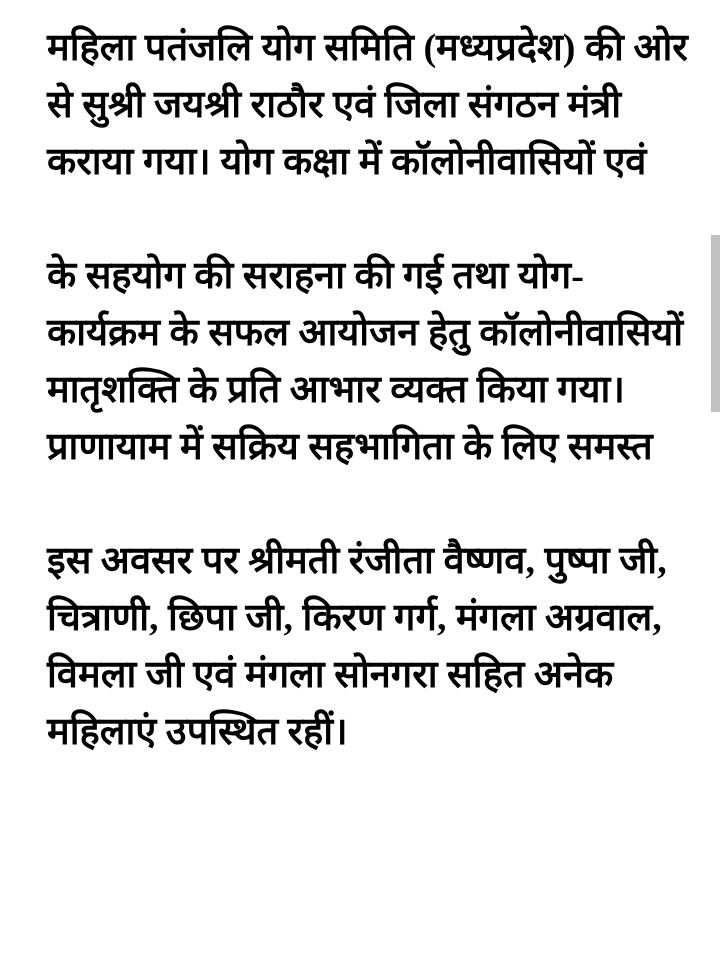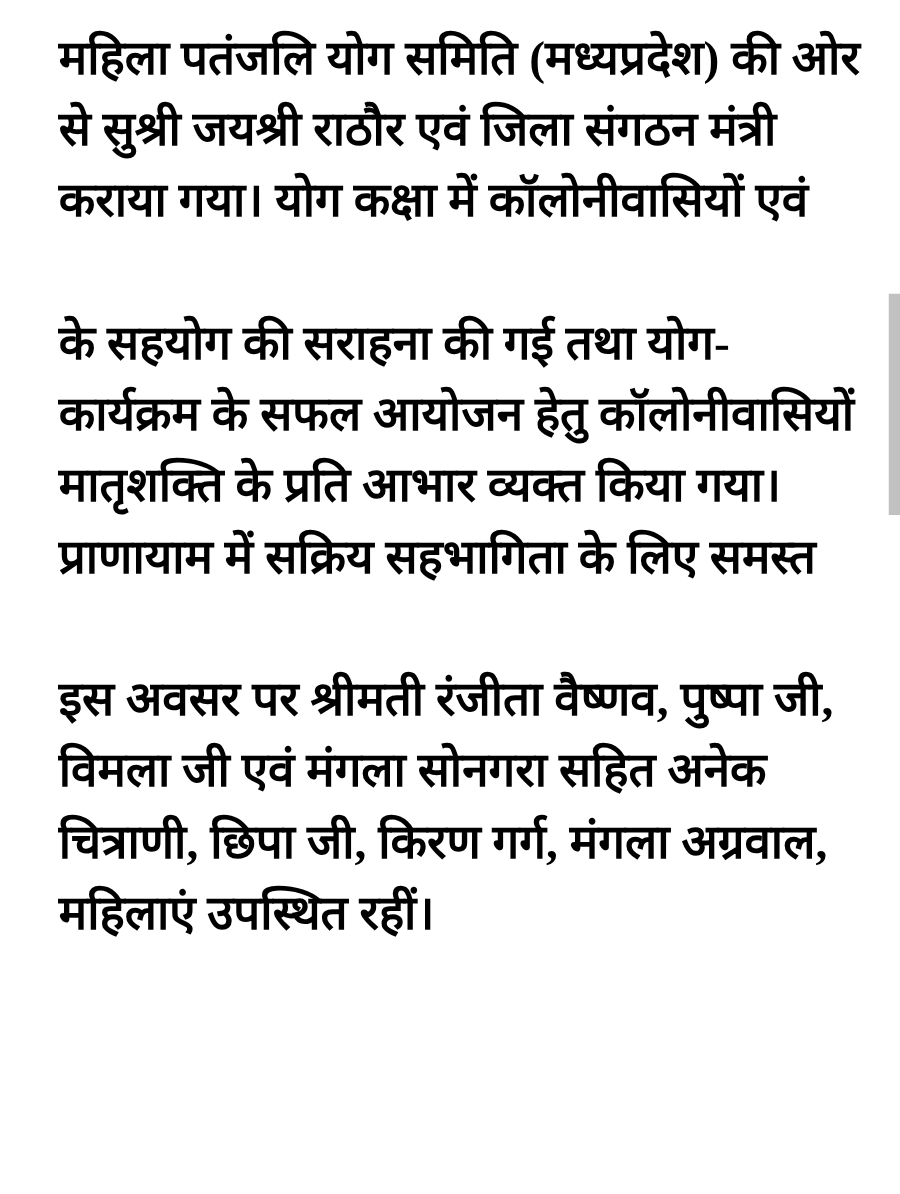--- a/index.html
+++ b/index.html
@@ -68,22 +68,22 @@
 
   <div class="paragraph">
     <span class="line">के सहयोग की सराहना की गई तथा योग-</span>
     <span class="line">कार्यक्रम के सफल आयोजन हेतु कॉलोनीवासियों</span>
     <span class="line">मातृशक्ति के प्रति आभार व्यक्त किया गया।</span>
     <span class="line">प्राणायाम में सक्रिय सहभागिता के लिए समस्त</span>
   </div>
 
   <div class="paragraph">
     <span class="line">इस अवसर पर श्रीमती रंजीता वैष्णव, पुष्पा जी,</span>
+    <span class="line">चित्राणी, छिपा जी, किरण गर्ग, मंगला अग्रवाल,</span>
     <span class="line">विमला जी एवं मंगला सोनगरा सहित अनेक</span>
-    <span class="line">चित्राणी, छिपा जी, किरण गर्ग, मंगला अग्रवाल,</span>
     <span class="line">महिलाएं उपस्थित रहीं।</span>
   </div>
 
 </div>
 
 <div class="scrollbar-track">
   <div class="scrollbar-thumb"></div>
 </div>
 
 </body></html>

